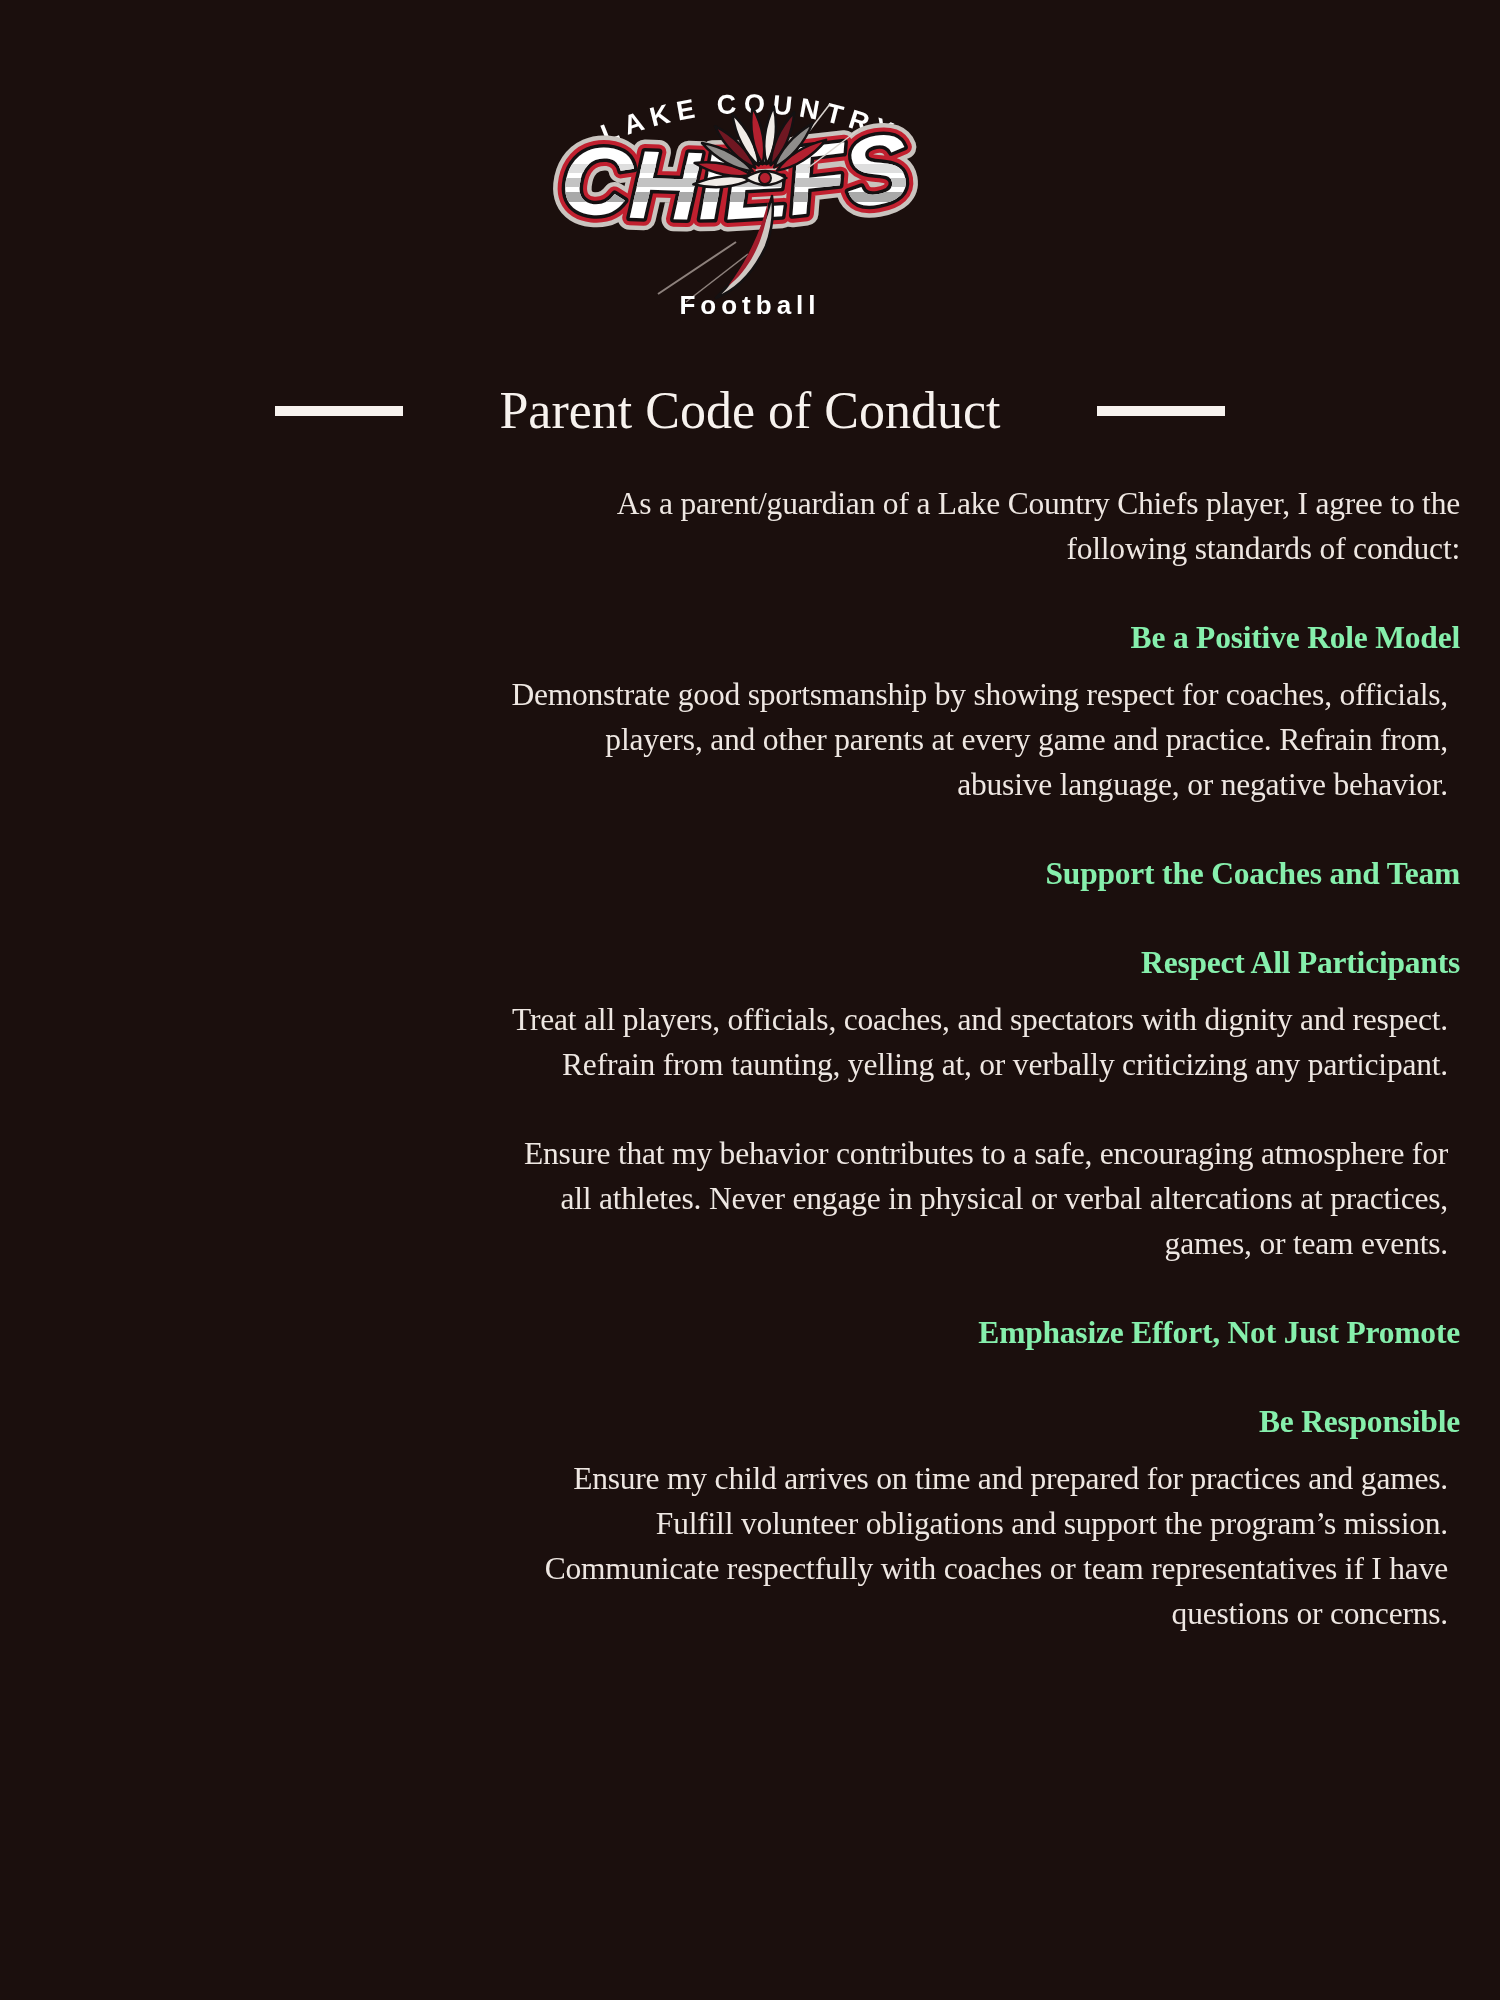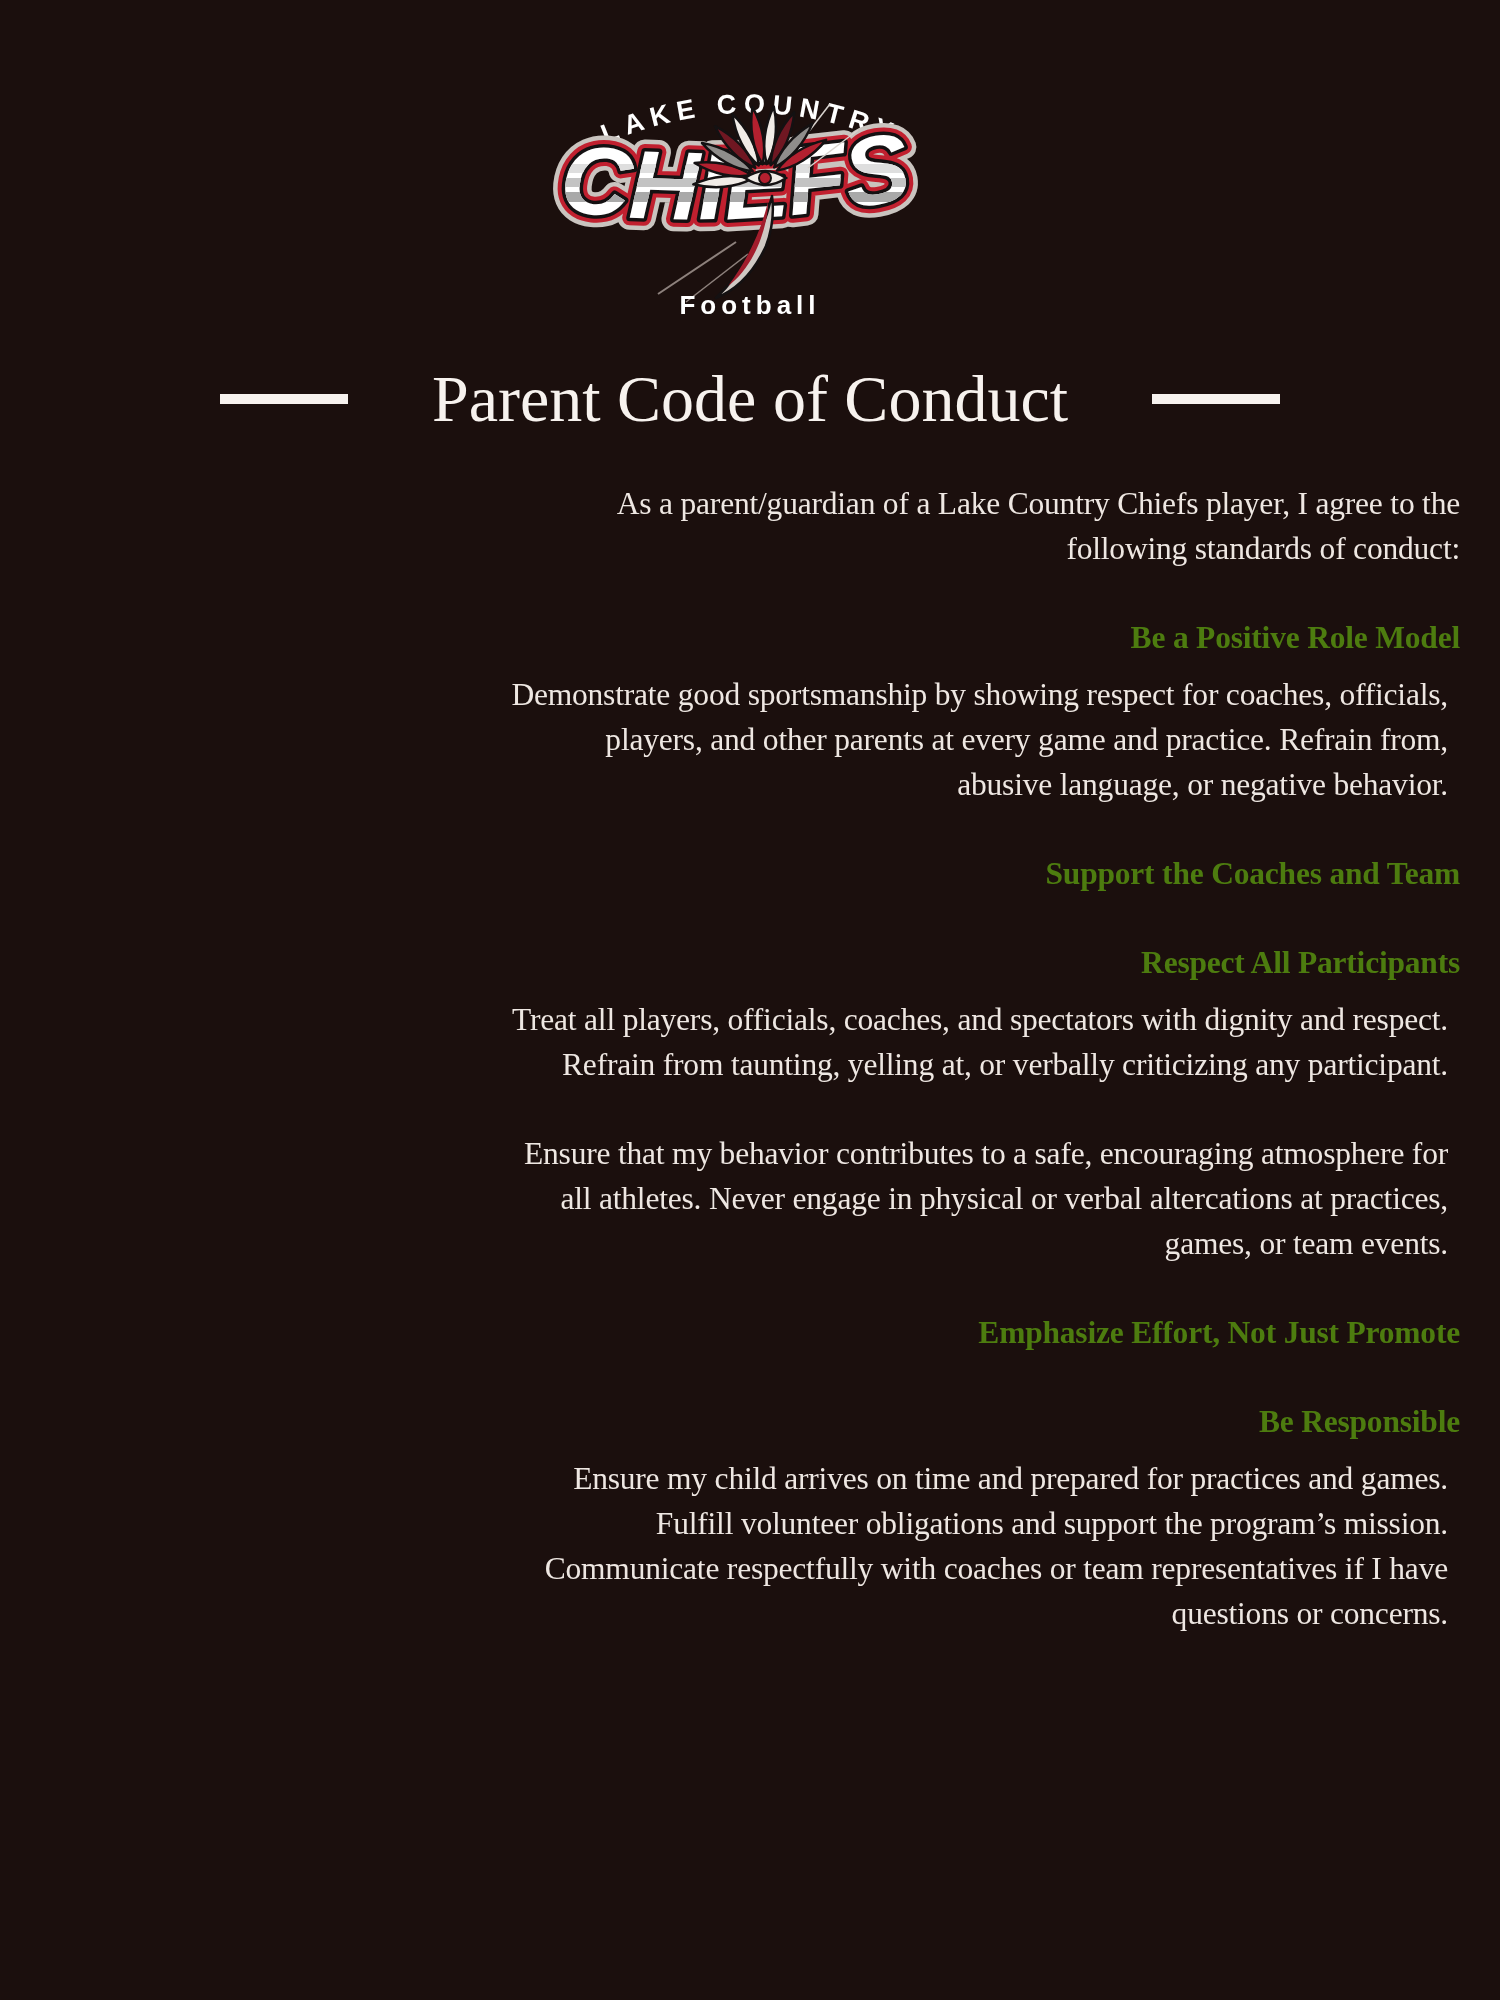--- a/index.html
+++ b/index.html
@@ -25,24 +25,24 @@
     top:358px;left:0;width:100%;
     display:flex;align-items:center;justify-content:center;
     gap:80px;
   }
   .title-bar{
     width:128px;height:10px;
     background:#f7f2ee;
     flex:0 0 auto;
   }
   .page-title{
-    margin:4px;
+    margin:16px;
     font-family:"Liberation Serif",serif;
     font-weight:400;
-    font-size:66px;
+    font-size:52px;
     line-height:74px;
     letter-spacing:0px;
     color:#f7f2ee;
     white-space:nowrap;
   }
   
   .content{
     position:absolute;
     left:190px;top:481px;
     width:1270px;
@@ -51,21 +51,21 @@
     letter-spacing:-0.2px;
     text-align:right;
   }
   .intro{margin:0;white-space:pre-line;}
   .section{margin-top:44px;}
   .section-heading{
     margin:0;
     font-size:31.5px;
     line-height:45px;
     font-weight:700;
-    color:#4d7c0f;
+    color:#86efac;
   }
   .section-body{margin:12px;white-space:pre-line;}
 </style>
 </head>
 <body>
 
 <div class="page">
 
   <div class="logo-wrap">
     <svg viewBox="0 0 420 285" xmlns="http://www.w3.org/2000/svg">

